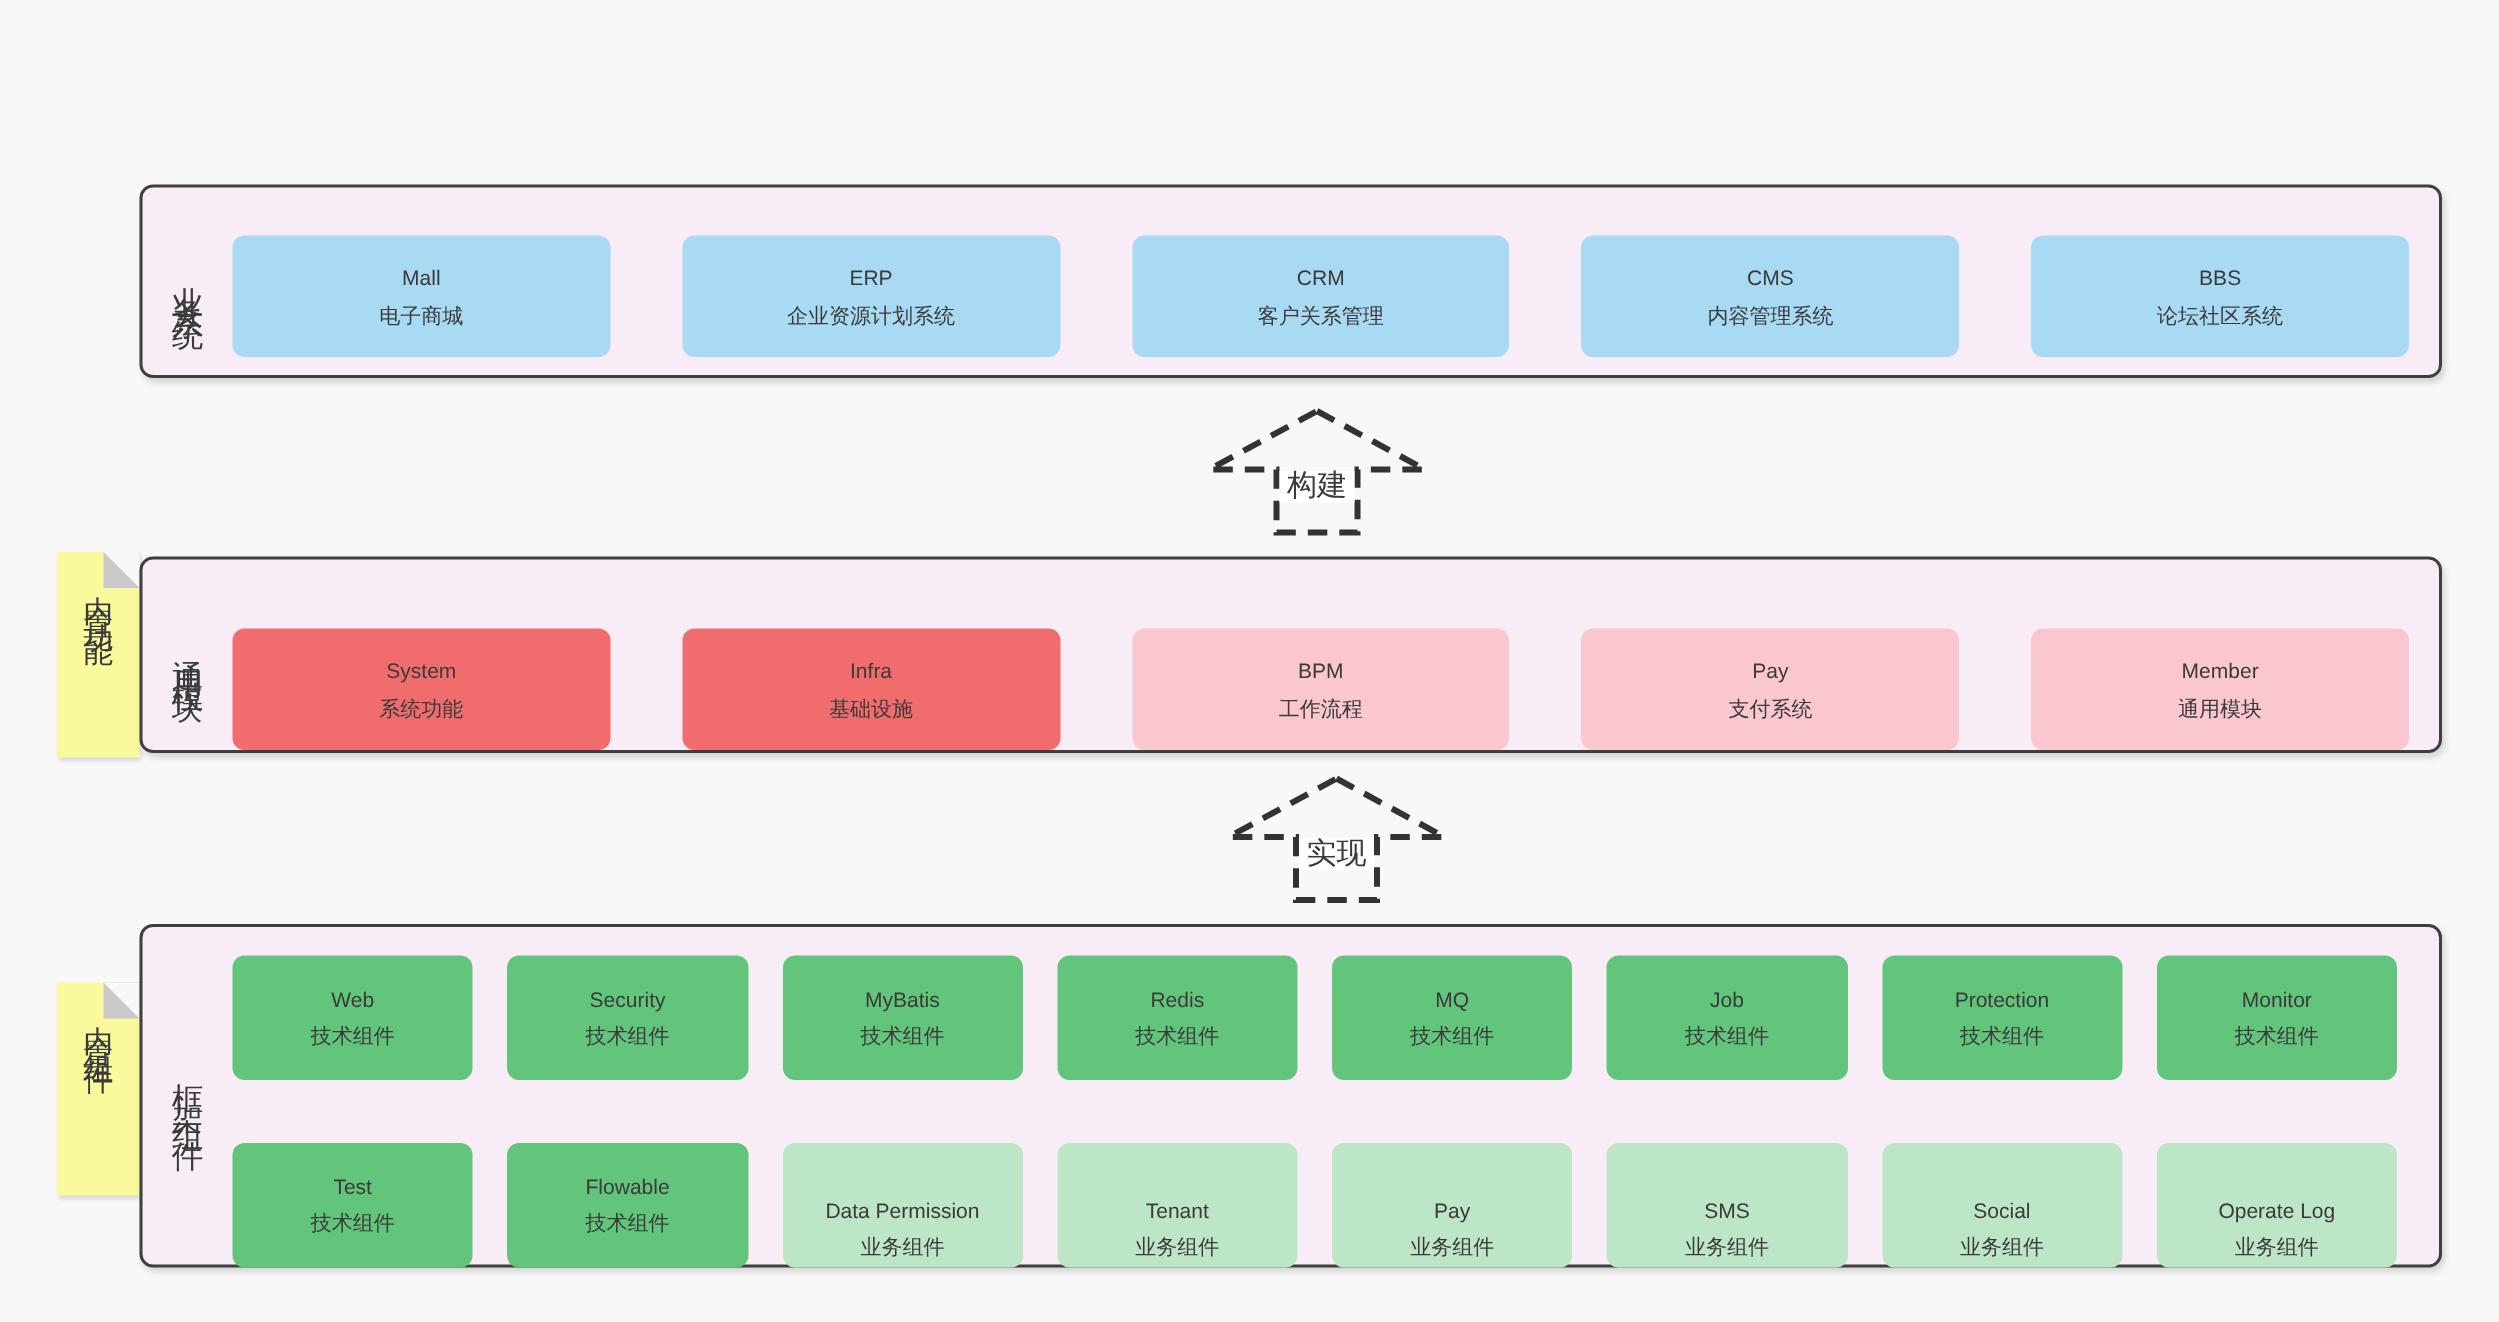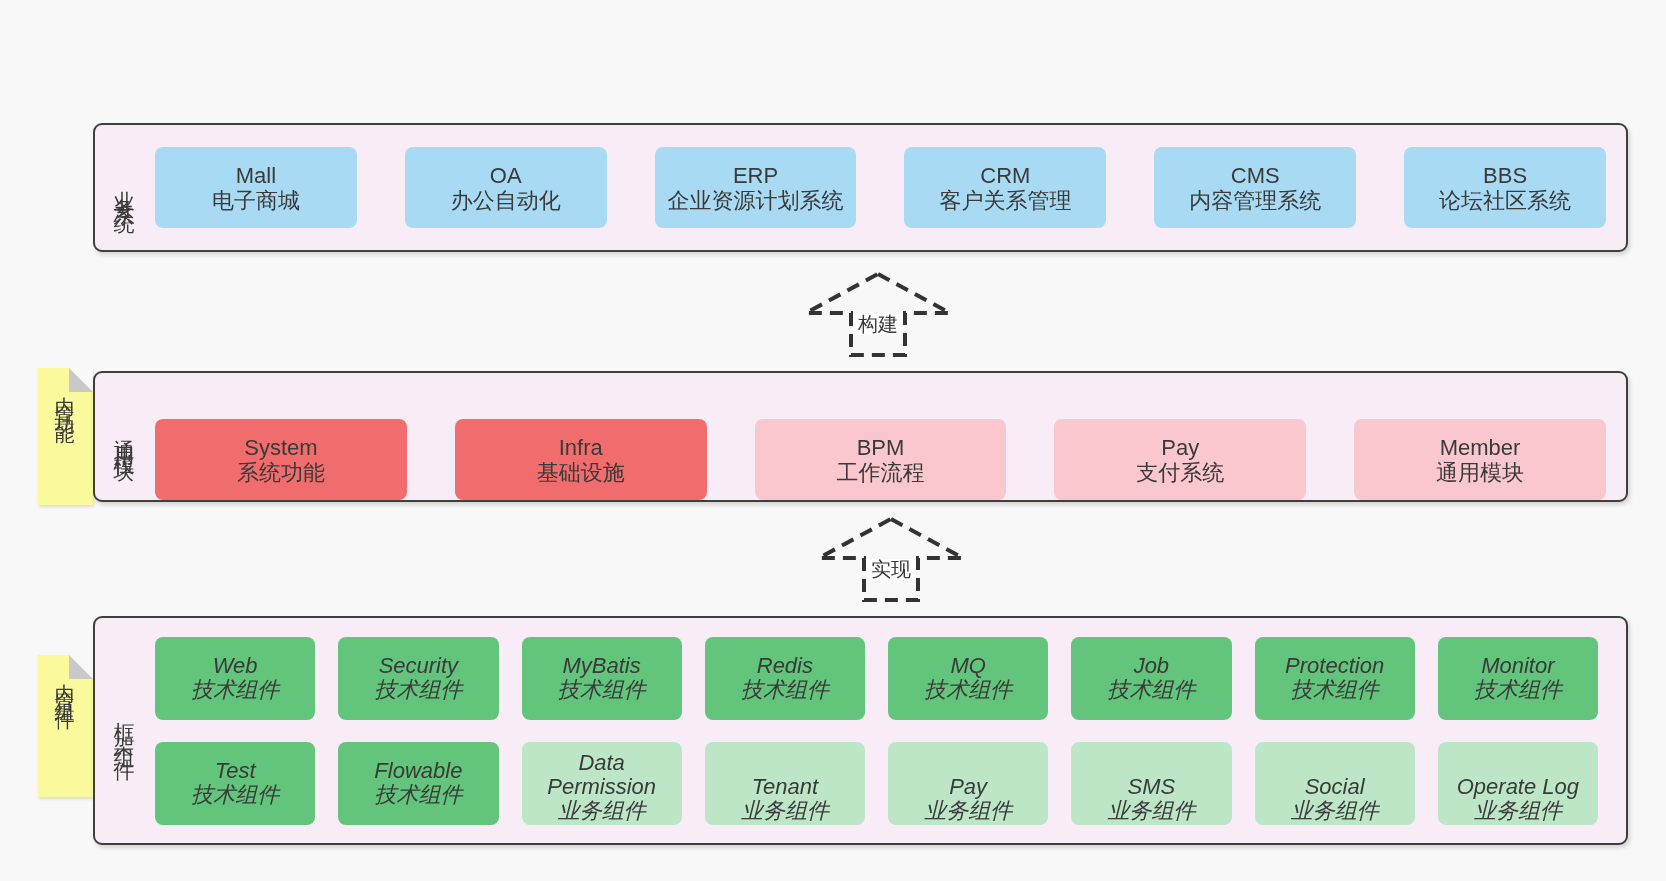--- a/index.html
+++ b/index.html
@@ -19,24 +19,24 @@
     box-sizing:border-box;display:flex;align-items:center;box-shadow:2px 3px 4px rgba(0,0,0,.14);}
   .band-1{top:123px;height:129px;}
   .band-2{top:371px;height:131px;align-items:flex-end;}
   .band-3{top:616px;height:229px;}
   .band-label-cell{flex:0 0 58px;display:flex;justify-content:center;align-items:center;height:100%;}
   .band-label{writing-mode:vertical-rl;text-orientation:upright;font-size:21px;letter-spacing:7px;color:#3a3a3a;}
   .band-3 .band-label{letter-spacing:13px;}
 
   .row{flex:1;display:flex;gap:48px;padding:0 20px 0 2px;}
   .rows{flex:1;display:flex;flex-direction:column;gap:22px;padding:0 28px 0 2px;}
-  .rows .row{gap:23px;padding:0;font-style:italic;}
+  .rows .row{gap:23px;padding:0;}
 
   .box{flex:1;height:81px;border-radius:8px;display:flex;flex-direction:column;justify-content:center;align-items:center;
-    text-align:center;font-size:22px;line-height:25px;padding:2px 6px;box-sizing:border-box;}
+    text-align:center;font-size:14px;line-height:25px;padding:2px 6px;box-sizing:border-box;margin-top:20px;}
   .rows .box{height:83px;line-height:24px;}
   .c-blue{background:#a8daf3;}
   .c-red{background:#f16d6d;}
   .c-pink{background:#fac7ce;}
   .c-green{background:#62c57b;}
   .c-green-light{background:#bce6c6;justify-content:flex-end;}
 
   
   .arrow{position:absolute;width:150px;height:84px;}
   .arrow-build{left:803px;top:272px;}
@@ -63,24 +63,20 @@
   <div class="band band-1">
     <div class="band-label-cell">
       <span class="band-label">业务系统</span>
     </div>
     <div class="row">
       <div class="box c-blue">
         <span>Mall</span>
         <span>电子商城</span>
       </div>
       <div class="box c-blue">
-        <span>OA</span>
-        <span>办公自动化</span>
-      </div>
-      <div class="box c-blue">
         <span>ERP</span>
         <span>企业资源计划系统</span>
       </div>
       <div class="box c-blue">
         <span>CRM</span>
         <span>客户关系管理</span>
       </div>
       <div class="box c-blue">
         <span>CMS</span>
         <span>内容管理系统</span>

